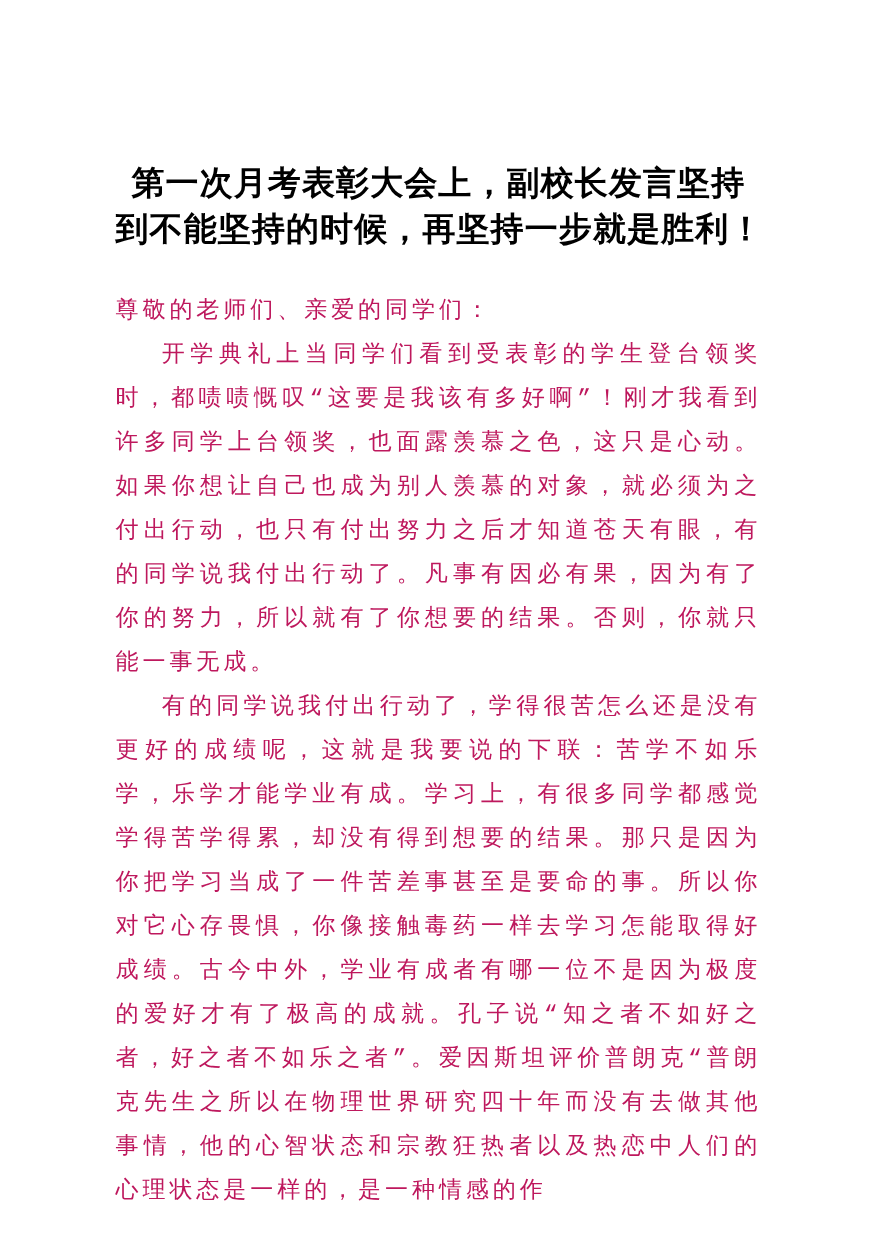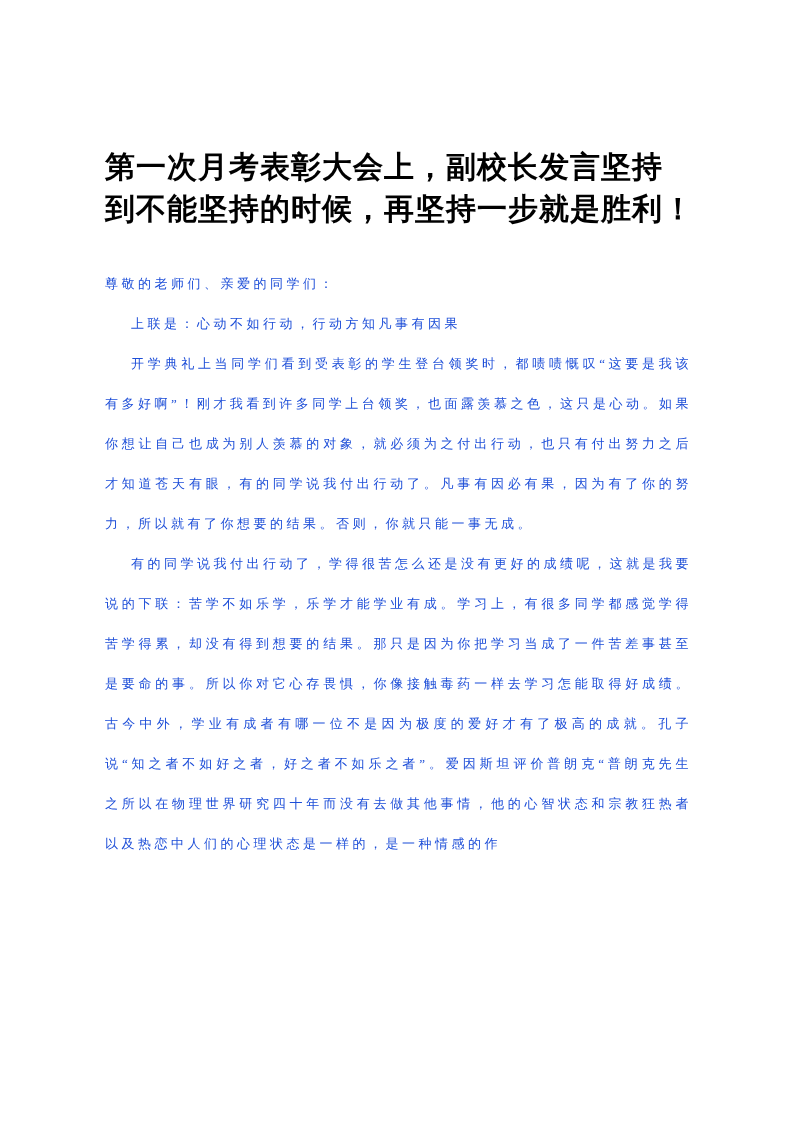--- a/index.html
+++ b/index.html
@@ -17,52 +17,51 @@
     padding: 146px 101px 0 105px;
     overflow: hidden;
   }
   .doc-title {
     margin: 0 0 34px 0;
     font-family: "Liberation Sans", "DejaVu Sans", sans-serif;
     font-weight: 700;
     font-size: 30px;
     line-height: 42px;
     letter-spacing: 1px;
-    text-align: left;
+    text-align: center;
     color: #000000;
   }
   .doc-title .title-line {
     display: block;
     white-space: nowrap;
   }
   .doc-body {
-    font-family: Liberation Serif, serif;
-    font-size: 13px;
+    font-family: Liberation Mono, monospace;
+    font-size: 21px;
     line-height: 40px;
     letter-spacing: 3.5px;
     text-align: justify;
     text-justify: inter-character;
-    color: #1d4ed8;
+    color: #be185d;
   }
   .para {
     margin: 0;
     text-indent: 2em;
   }
   .para.no-indent {
     text-indent: 0;
   }
 </style>
 </head>
 <body>
 
 <div class="page">
   <h1 class="doc-title">
     <span class="title-line">第一次月考表彰大会上，副校长发言坚持</span>
     <span class="title-line">到不能坚持的时候，再坚持一步就是胜利！</span>
   </h1>
 
   <div class="doc-body">
     <p class="para no-indent">尊敬的老师们、亲爱的同学们：</p>
-    <p class="para">上联是：心动不如行动，行动方知凡事有因果</p>
     <p class="para">开学典礼上当同学们看到受表彰的学生登台领奖时，都啧啧慨叹“这要是我该有多好啊”！刚才我看到许多同学上台领奖，也面露羡慕之色，这只是心动。如果你想让自己也成为别人羡慕的对象，就必须为之付出行动，也只有付出努力之后才知道苍天有眼，有的同学说我付出行动了。凡事有因必有果，因为有了你的努力，所以就有了你想要的结果。否则，你就只能一事无成。</p>
     <p class="para">有的同学说我付出行动了，学得很苦怎么还是没有更好的成绩呢，这就是我要说的下联：苦学不如乐学，乐学才能学业有成。学习上，有很多同学都感觉学得苦学得累，却没有得到想要的结果。那只是因为你把学习当成了一件苦差事甚至是要命的事。所以你对它心存畏惧，你像接触毒药一样去学习怎能取得好成绩。古今中外，学业有成者有哪一位不是因为极度的爱好才有了极高的成就。孔子说“知之者不如好之者，好之者不如乐之者”。爱因斯坦评价普朗克“普朗克先生之所以在物理世界研究四十年而没有去做其他事情，他的心智状态和宗教狂热者以及热恋中人们的心理状态是一样的，是一种情感的作</p>
   </div>
 </div>
 
 </body></html>

